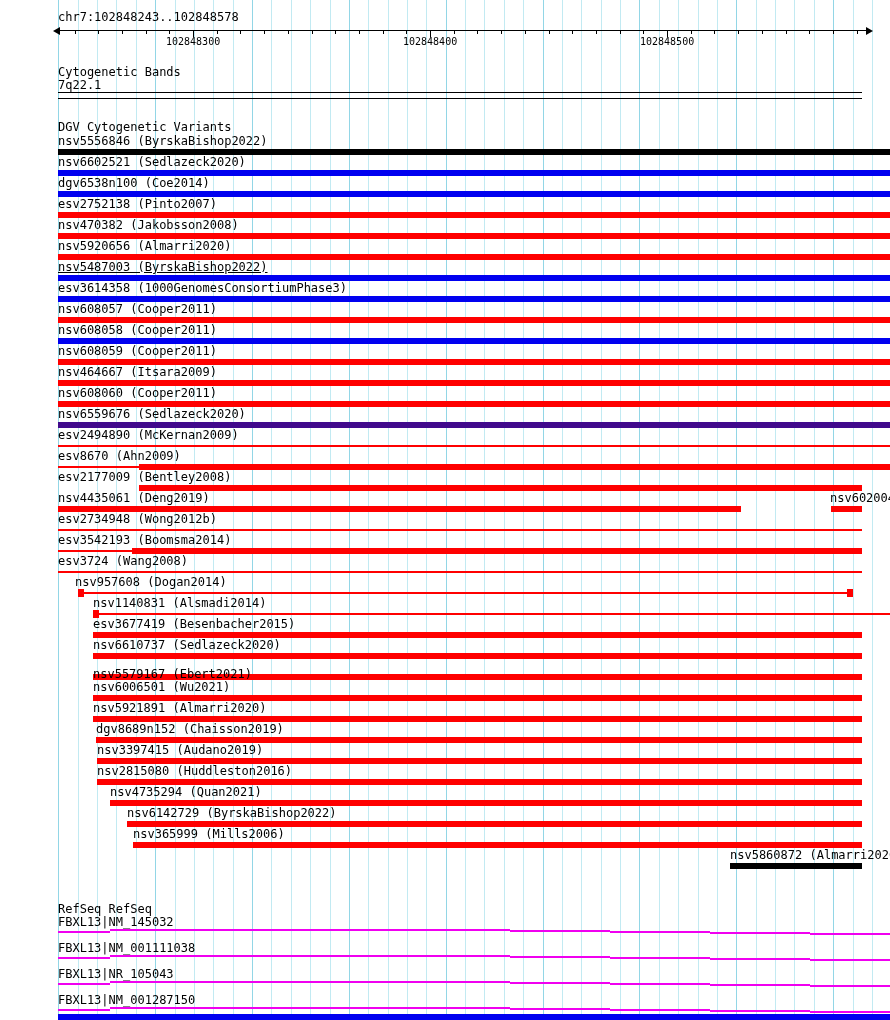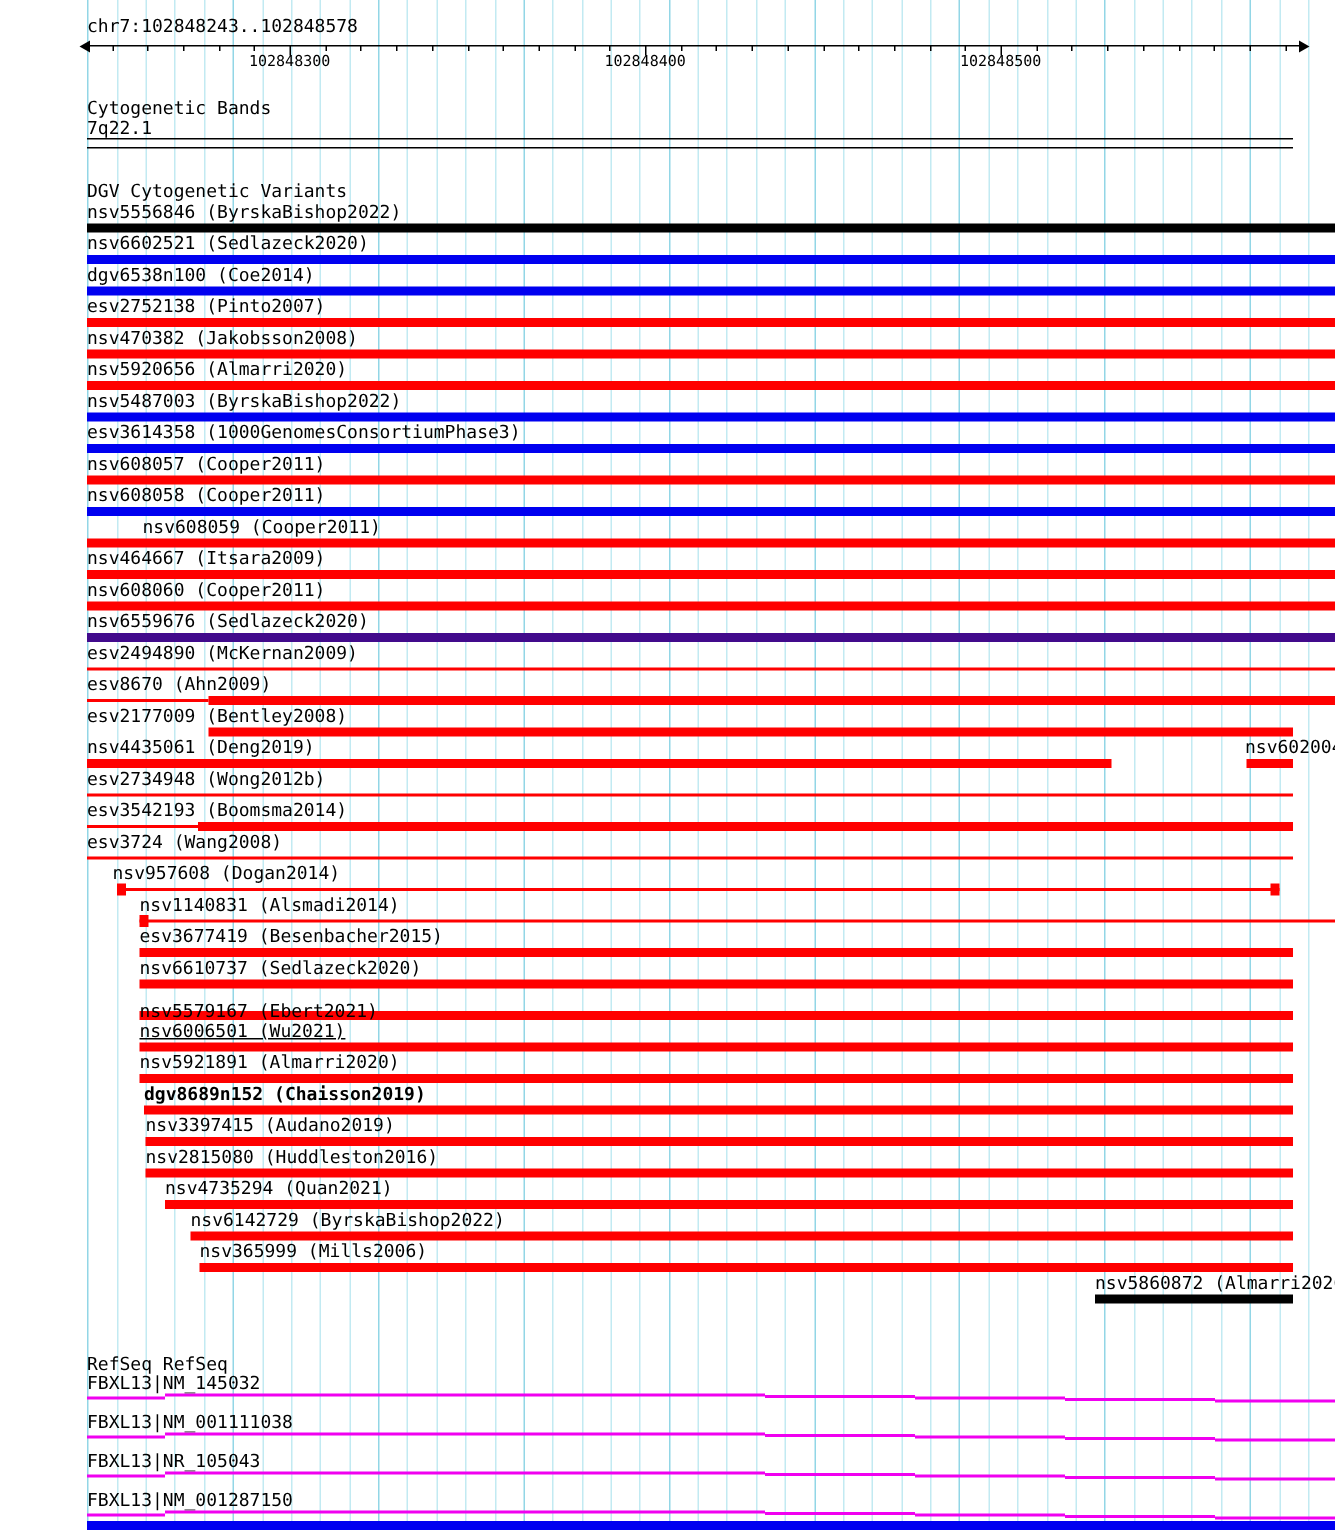--- a/index.html
+++ b/index.html
@@ -128,29 +128,29 @@
       <div class="lbl" style="left: 58px; top: 156px; z-index: 2;">nsv6602521 (Sedlazeck2020)</div>
       <div class="seg" style="left: 58px; top: 170px; width: 832px; height: 6px; background: rgb(0, 0, 240); z-index: 1;"></div>
       <div class="lbl" style="left: 58px; top: 177px; z-index: 2;">dgv6538n100 (Coe2014)</div>
       <div class="seg" style="left: 58px; top: 191px; width: 832px; height: 6px; background: rgb(0, 0, 240); z-index: 1;"></div>
       <div class="lbl" style="left: 58px; top: 198px; z-index: 2;">esv2752138 (Pinto2007)</div>
       <div class="seg" style="left: 58px; top: 212px; width: 832px; height: 6px; background: rgb(255, 0, 0); z-index: 1;"></div>
       <div class="lbl" style="left: 58px; top: 219px; z-index: 2;">nsv470382 (Jakobsson2008)</div>
       <div class="seg" style="left: 58px; top: 233px; width: 832px; height: 6px; background: rgb(255, 0, 0); z-index: 1;"></div>
       <div class="lbl" style="left: 58px; top: 240px; z-index: 2;">nsv5920656 (Almarri2020)</div>
       <div class="seg" style="left: 58px; top: 254px; width: 832px; height: 6px; background: rgb(255, 0, 0); z-index: 1;"></div>
-      <div class="lbl" style="left: 58px; top: 261px; z-index: 2;">nsv5487003 (ByrskaBishop2022)</div>
+      <div class="lbl" style="left: 58px; top: 261px; z-index: 2; text-decoration: underline;">nsv5487003 (ByrskaBishop2022)</div>
       <div class="seg" style="left: 58px; top: 275px; width: 832px; height: 6px; background: rgb(0, 0, 240); z-index: 1;"></div>
       <div class="lbl" style="left: 58px; top: 282px; z-index: 2;">esv3614358 (1000GenomesConsortiumPhase3)</div>
       <div class="seg" style="left: 58px; top: 296px; width: 832px; height: 6px; background: rgb(0, 0, 240); z-index: 1;"></div>
       <div class="lbl" style="left: 58px; top: 303px; z-index: 2;">nsv608057 (Cooper2011)</div>
       <div class="seg" style="left: 58px; top: 317px; width: 832px; height: 6px; background: rgb(255, 0, 0); z-index: 1;"></div>
       <div class="lbl" style="left: 58px; top: 324px; z-index: 2;">nsv608058 (Cooper2011)</div>
       <div class="seg" style="left: 58px; top: 338px; width: 832px; height: 6px; background: rgb(0, 0, 240); z-index: 1;"></div>
-      <div class="lbl" style="left: 58px; top: 345px; z-index: 2; padding-left: 37px;">nsv608059 (Cooper2011)</div>
+      <div class="lbl" style="left: 58px; top: 345px; z-index: 2;">nsv608059 (Cooper2011)</div>
       <div class="seg" style="left: 58px; top: 359px; width: 832px; height: 6px; background: rgb(255, 0, 0); z-index: 1;"></div>
       <div class="lbl" style="left: 58px; top: 366px; z-index: 2;">nsv464667 (Itsara2009)</div>
       <div class="seg" style="left: 58px; top: 380px; width: 832px; height: 6px; background: rgb(255, 0, 0); z-index: 1;"></div>
       <div class="lbl" style="left: 58px; top: 387px; z-index: 2;">nsv608060 (Cooper2011)</div>
       <div class="seg" style="left: 58px; top: 401px; width: 832px; height: 6px; background: rgb(255, 0, 0); z-index: 1;"></div>
       <div class="lbl" style="left: 58px; top: 408px; z-index: 2;">nsv6559676 (Sedlazeck2020)</div>
       <div class="seg" style="left: 58px; top: 422px; width: 832px; height: 6px; background: rgb(65, 10, 140); z-index: 1;"></div>
       <div class="lbl" style="left: 58px; top: 429px; z-index: 2;">esv2494890 (McKernan2009)</div>
       <div class="seg" style="left: 58px; top: 445px; width: 832px; height: 2px; background: rgb(255, 0, 0); z-index: 1;"></div>
       <div class="lbl" style="left: 58px; top: 450px; z-index: 2;">esv8670 (Ahn2009)</div>
@@ -175,25 +175,25 @@
       <div class="seg" style="left: 847px; top: 589px; width: 6px; height: 8px; background: rgb(255, 0, 0); z-index: 1;"></div>
       <div class="lbl" style="left: 93px; top: 597px; z-index: 2;">nsv1140831 (Alsmadi2014)</div>
       <div class="seg" style="left: 93px; top: 610px; width: 6px; height: 8px; background: rgb(255, 0, 0); z-index: 1;"></div>
       <div class="seg" style="left: 93px; top: 613px; width: 797px; height: 2px; background: rgb(255, 0, 0); z-index: 1;"></div>
       <div class="lbl" style="left: 93px; top: 618px; z-index: 2;">esv3677419 (Besenbacher2015)</div>
       <div class="seg" style="left: 93px; top: 632px; width: 769px; height: 6px; background: rgb(255, 0, 0); z-index: 1;"></div>
       <div class="lbl" style="left: 93px; top: 639px; z-index: 2;">nsv6610737 (Sedlazeck2020)</div>
       <div class="seg" style="left: 93px; top: 653px; width: 769px; height: 6px; background: rgb(255, 0, 0); z-index: 1;"></div>
       <div class="lbl" style="left: 93px; top: 668px; z-index: 2;">nsv5579167 (Ebert2021)</div>
       <div class="seg" style="left: 93px; top: 674px; width: 769px; height: 6px; background: rgb(255, 0, 0); z-index: 1;"></div>
-      <div class="lbl" style="left: 93px; top: 681px; z-index: 2; text-decoration: underline;">nsv6006501 (Wu2021)</div>
+      <div class="lbl" style="left: 93px; top: 681px; z-index: 2;">nsv6006501 (Wu2021)</div>
       <div class="seg" style="left: 93px; top: 695px; width: 769px; height: 6px; background: rgb(255, 0, 0); z-index: 1;"></div>
       <div class="lbl" style="left: 93px; top: 702px; z-index: 2;">nsv5921891 (Almarri2020)</div>
       <div class="seg" style="left: 93px; top: 716px; width: 769px; height: 6px; background: rgb(255, 0, 0); z-index: 1;"></div>
-      <div class="lbl" style="left: 96px; top: 723px; z-index: 2; font-weight: bold;">dgv8689n152 (Chaisson2019)</div>
+      <div class="lbl" style="left: 96px; top: 723px; z-index: 2;">dgv8689n152 (Chaisson2019)</div>
       <div class="seg" style="left: 96px; top: 737px; width: 766px; height: 6px; background: rgb(255, 0, 0); z-index: 1;"></div>
       <div class="lbl" style="left: 97px; top: 744px; z-index: 2;">nsv3397415 (Audano2019)</div>
       <div class="seg" style="left: 97px; top: 758px; width: 765px; height: 6px; background: rgb(255, 0, 0); z-index: 1;"></div>
       <div class="lbl" style="left: 97px; top: 765px; z-index: 2;">nsv2815080 (Huddleston2016)</div>
       <div class="seg" style="left: 97px; top: 779px; width: 765px; height: 6px; background: rgb(255, 0, 0); z-index: 1;"></div>
       <div class="lbl" style="left: 110px; top: 786px; z-index: 2;">nsv4735294 (Quan2021)</div>
       <div class="seg" style="left: 110px; top: 800px; width: 752px; height: 6px; background: rgb(255, 0, 0); z-index: 1;"></div>
       <div class="lbl" style="left: 127px; top: 807px; z-index: 2;">nsv6142729 (ByrskaBishop2022)</div>
       <div class="seg" style="left: 127px; top: 821px; width: 735px; height: 6px; background: rgb(255, 0, 0); z-index: 1;"></div>
       <div class="lbl" style="left: 133px; top: 828px; z-index: 2;">nsv365999 (Mills2006)</div>

